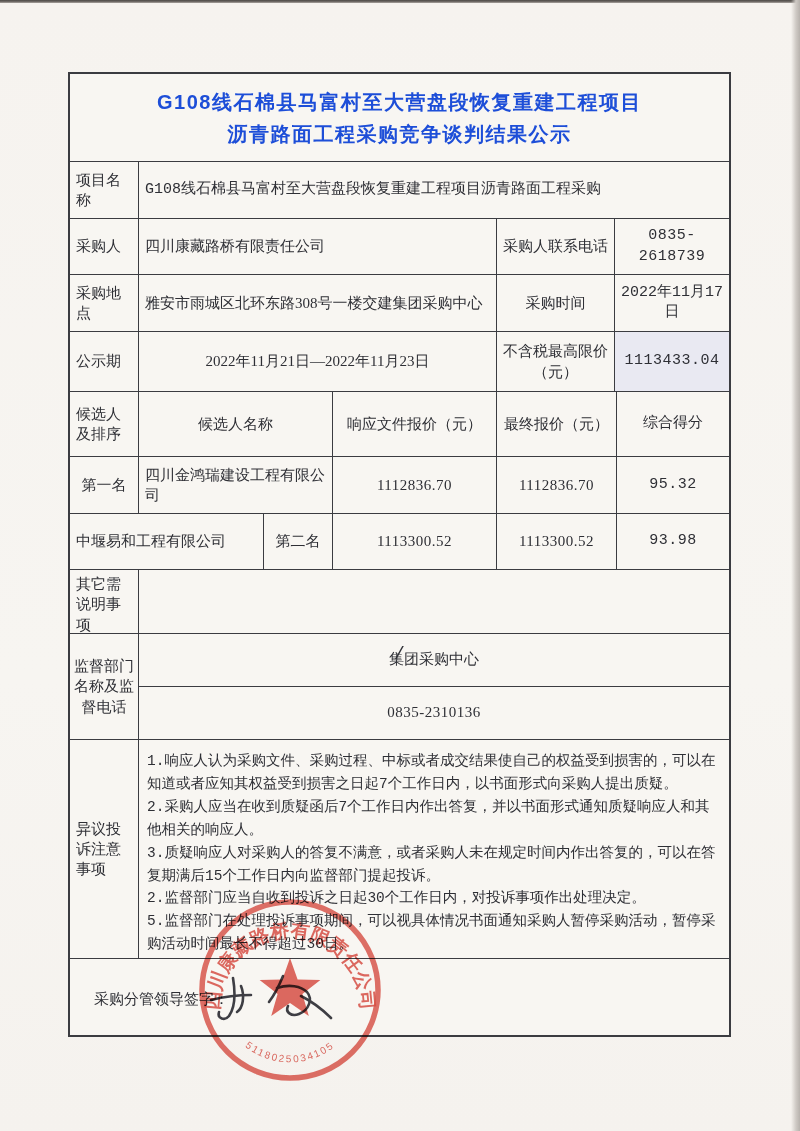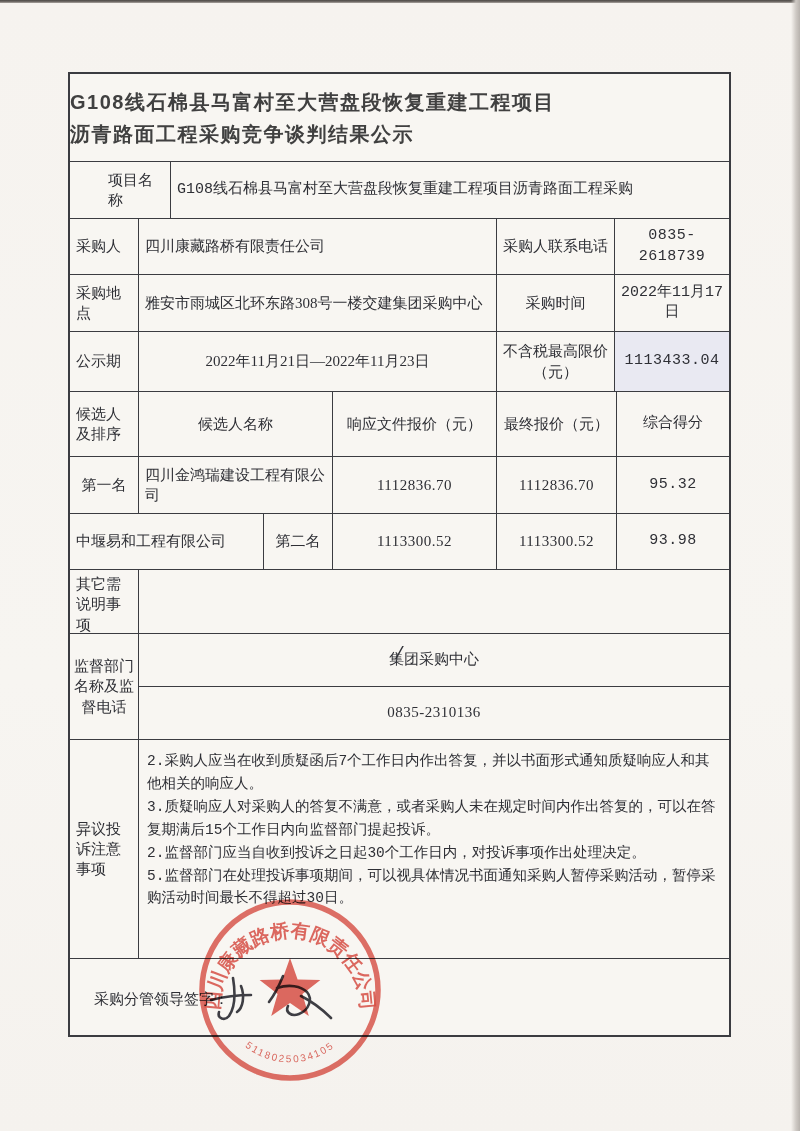--- a/index.html
+++ b/index.html
@@ -33,24 +33,24 @@
   .c-center{justify-content:center;text-align:center;}
   .c-left{justify-content:flex-start;text-align:left;padding-left:6px;}
   .w-label{width:69px;flex:0 0 69px;}
   .w-wide{width:358px;flex:0 0 358px;}   
   .w-sub{width:118px;flex:0 0 118px;}    
   .w-last{flex:1 1 auto;}
   .w-name{width:194px;flex:0 0 194px;}   
   .w-price{width:164px;flex:0 0 164px;}  
   .w-final{width:120px;flex:0 0 120px;}  
   .r-title{height:88px;align-items:center;justify-content:center;}
-  .title-box{width:100%;text-align:left;
+  .title-box{width:100%;text-align:center;
     font-family:"Liberation Sans","DejaVu Sans",sans-serif;
-    font-weight:bold;font-size:20px;line-height:1.6;letter-spacing:1.5px;color:#404040;}
-  .r2{height:57px;padding-left:32px;} .r3{height:56px;} .r4{height:57px;} .r5{height:60px;}
+    font-weight:bold;font-size:20px;line-height:1.6;letter-spacing:1.5px;color:#1d4ed8;}
+  .r2{height:57px;} .r3{height:56px;} .r4{height:57px;} .r5{height:60px;}
   .r6{height:65px;} .r7{height:57px;} .r8{height:56px;} .r9{height:64px;flex-direction:column;}
   .r10{height:106px;} .r11{height:219px;} .r12{height:80px;}
   .tinted{background:#e9e9f2;}
   .stack{display:flex;flex-direction:column;flex:1 1 auto;}
   .substack{height:53px;display:flex;align-items:center;justify-content:center;
     box-sizing:border-box;font-size:15px;}
   .substack.first{border-bottom:1px solid #3b3c41;}
   .notice-cell{display:block;padding:10px 8px 6px 8px;font-size:14.5px;line-height:1.58;}
   .notice-cell div{margin:0;}
   .sig-row{align-items:center;}
@@ -138,20 +138,21 @@
       <div class="cell w-label c-center">监督部门名称及监督电话</div>
       <div class="stack">
         <div class="substack first">集团采购中心</div>
         <div class="substack num">0835-2310136</div>
       </div>
     </div>
 
     <div class="row r11">
       <div class="cell w-label c-left">异议投诉注意事项</div>
       <div class="cell w-last notice-cell">
+        <div>1.响应人认为采购文件、采购过程、中标或者成交结果使自己的权益受到损害的，可以在知道或者应知其权益受到损害之日起7个工作日内，以书面形式向采购人提出质疑。</div>
         <div>2.采购人应当在收到质疑函后7个工作日内作出答复，并以书面形式通知质疑响应人和其他相关的响应人。</div>
         <div>3.质疑响应人对采购人的答复不满意，或者采购人未在规定时间内作出答复的，可以在答复期满后15个工作日内向监督部门提起投诉。</div>
         <div>2.监督部门应当自收到投诉之日起30个工作日内，对投诉事项作出处理决定。</div>
         <div>5.监督部门在处理投诉事项期间，可以视具体情况书面通知采购人暂停采购活动，暂停采购活动时间最长不得超过30日。</div>
       </div>
     </div>
 
     <div class="row r12 sig-row">
       <div class="sig-label">采购分管领导签字：</div>
     </div>

